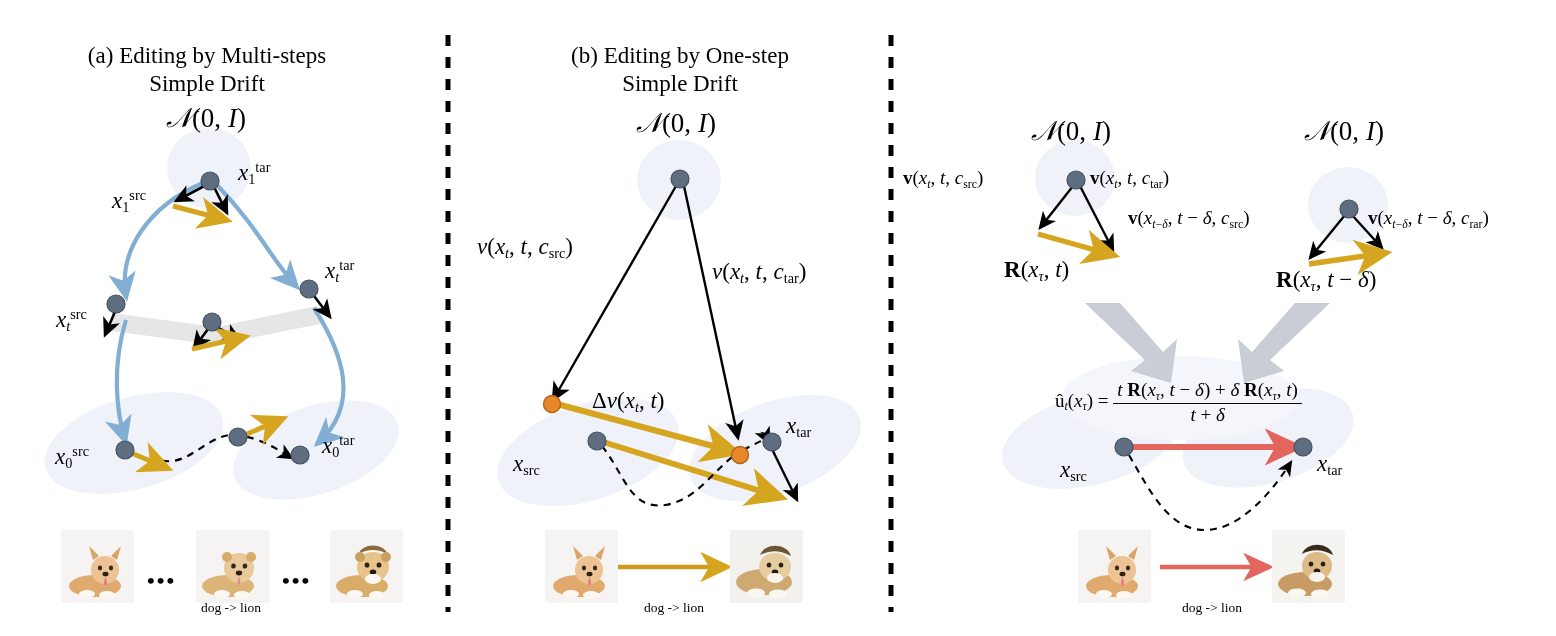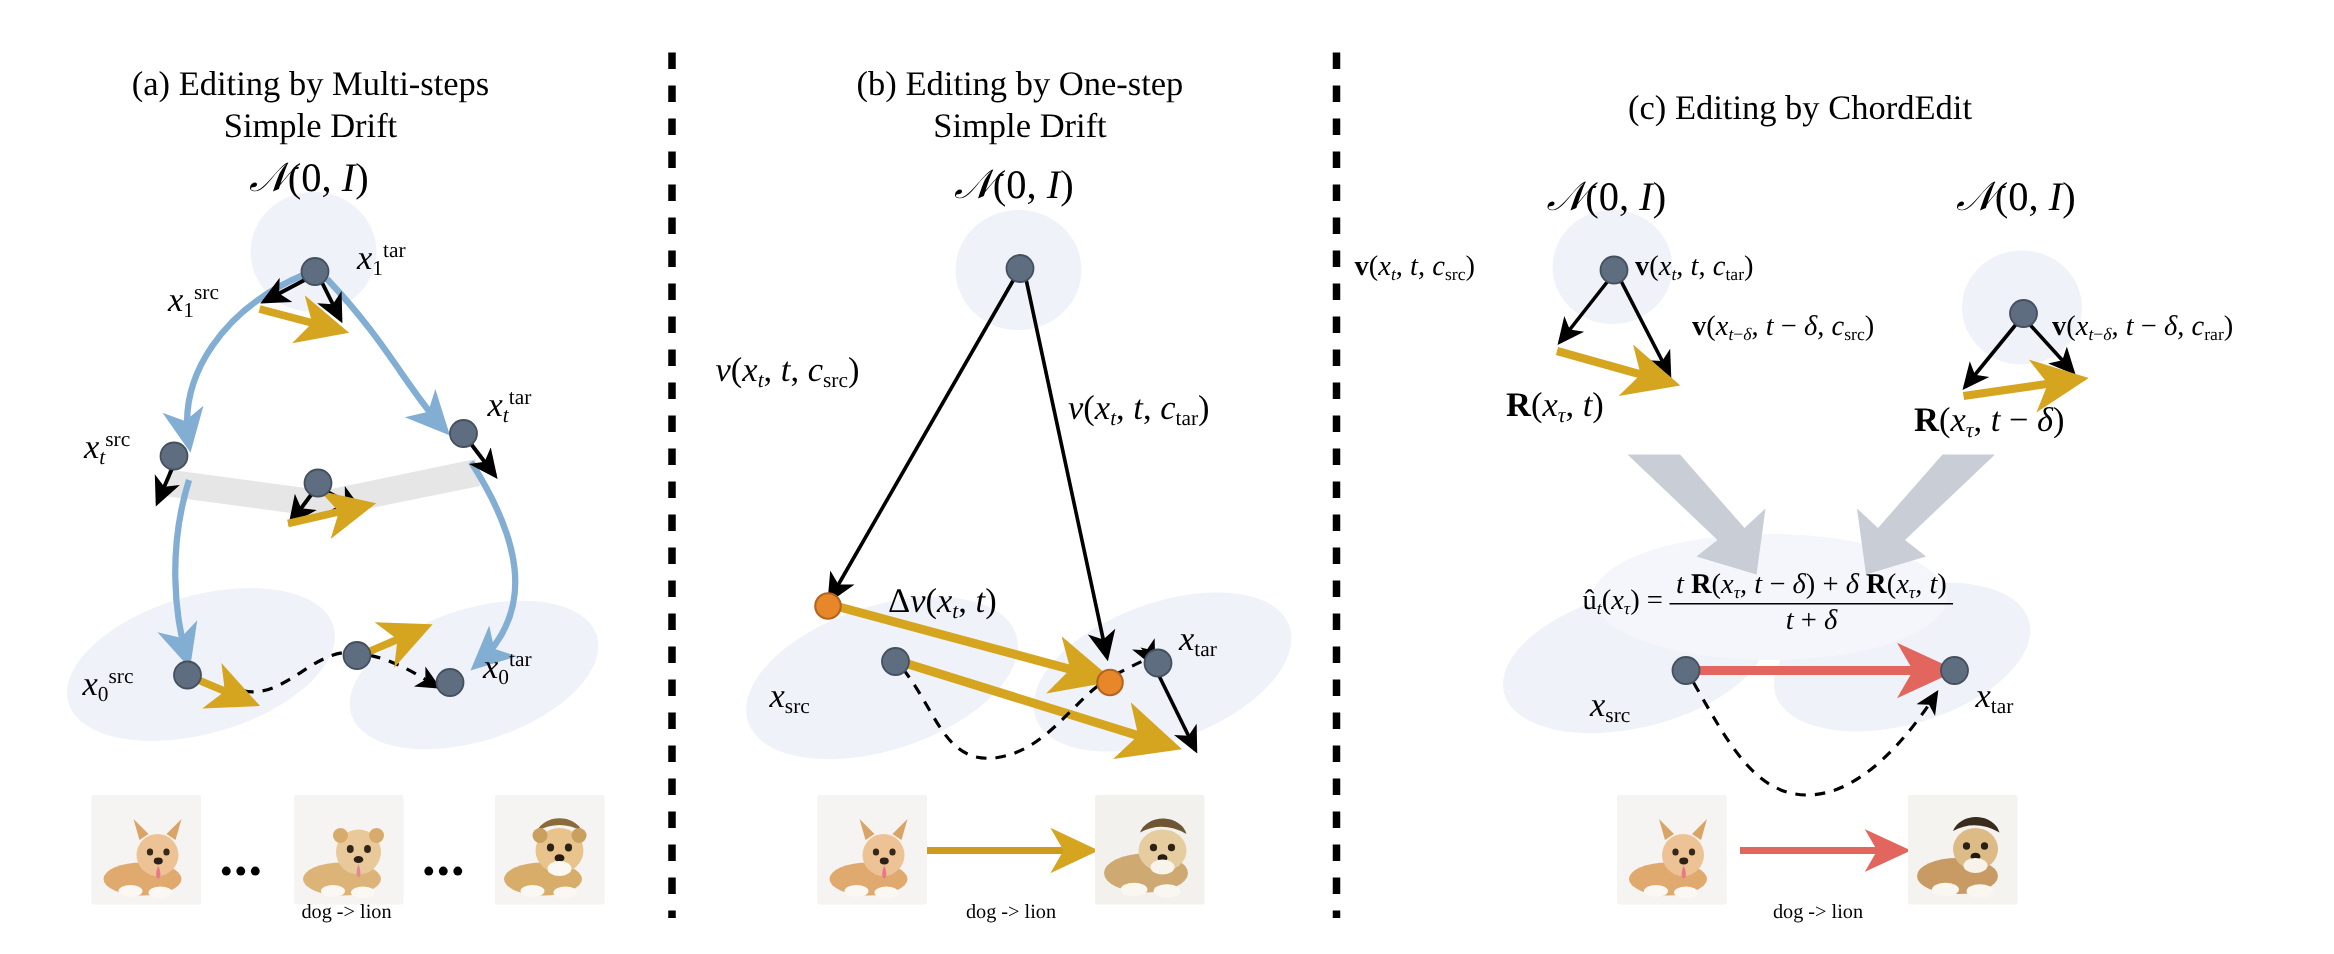--- a/index.html
+++ b/index.html
@@ -151,21 +151,21 @@
   <div class="lbl mathbig" style="left:166px;top:105px;">
     <span style="font-family:'Liberation Serif',serif;font-style:italic;">𝒩</span><span class="rm">(0,</span> <span class="it">I</span><span class="rm">)</span>
   </div>
 
   <div class="lbl mathmed" style="left:112px;top:160px;margin-top:28px;">
     <span class="it">x</span><sub>1</sub><sup class="rm">src</sup>
   </div>
   <div class="lbl mathmed" style="left:238px;top:160px;">
     <span class="it">x</span><sub>1</sub><sup class="rm">tar</sup>
   </div>
-  <div class="lbl mathmed" style="left:56px;top:286px;">
+  <div class="lbl mathmed" style="left:56px;top:307px;">
     <span class="it">x</span><sub class="it">t</sub><sup class="rm">src</sup>
   </div>
   <div class="lbl mathmed" style="left:325px;top:258px;">
     <span class="it">x</span><sub class="it">t</sub><sup class="rm">tar</sup>
   </div>
   <div class="lbl mathmed" style="left:55px;top:444px;">
     <span class="it">x</span><sub>0</sub><sup class="rm">src</sup>
   </div>
   <div class="lbl mathmed" style="left:322px;top:433px;">
     <span class="it">x</span><sub>0</sub><sup class="rm">tar</sup>
@@ -273,21 +273,20 @@
       <ellipse cx="51" cy="35" rx="2.4" ry="2.5" fill="#2d2217"></ellipse>
       <ellipse cx="45" cy="42" rx="3.3" ry="2.5" fill="#241c14"></ellipse>
       <ellipse cx="45" cy="48" rx="8" ry="5" fill="#f8f4ec"></ellipse>
       <ellipse cx="26" cy="63" rx="9" ry="4.5" fill="#faf7f1"></ellipse>
       <ellipse cx="48" cy="64" rx="9" ry="4.5" fill="#faf7f1"></ellipse>
     </svg>
   </div>
 
   <div class="caption" style="left:589px;top:600px;width:170px;">dog -&gt; lion</div>
 
-  <div class="title" style="left:1020px;top:58px;width:360px;">(c) Editing by ChordEdit</div>
 
   <div class="lbl mathbig" style="left:1031px;top:118px;">
     <span style="font-style:italic;">𝒩</span><span class="rm">(0,</span> <span class="it">I</span><span class="rm">)</span>
   </div>
   <div class="lbl mathbig" style="left:1304px;top:118px;">
     <span style="font-style:italic;">𝒩</span><span class="rm">(0,</span> <span class="it">I</span><span class="rm">)</span>
   </div>
 
   <div class="lbl mathsm" style="left:903px;top:168px;">
     <span class="bf">v</span><span class="rm">(</span><span class="it">x</span><sub class="it">t</sub><span class="rm">,</span> <span class="it">t</span><span class="rm">,</span> <span class="it">c</span><sub class="rm">src</sub><span class="rm">)</span>

